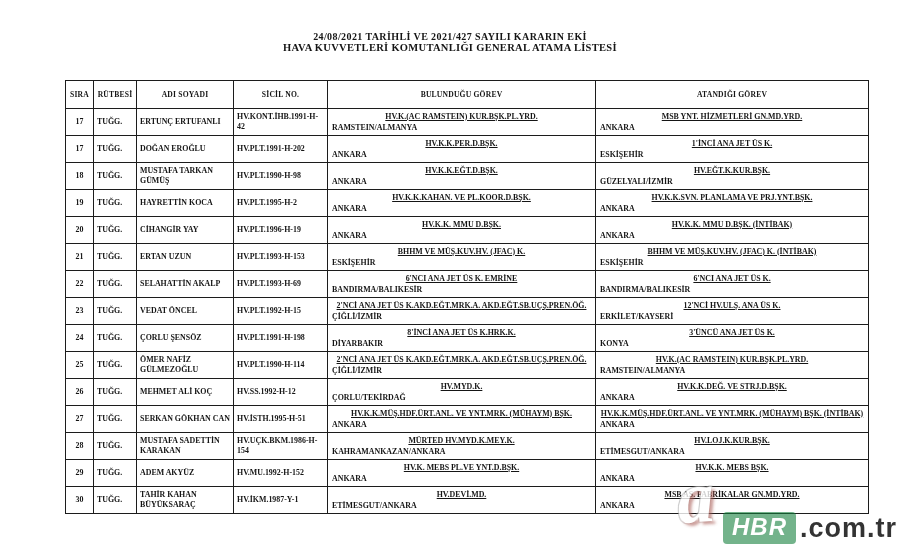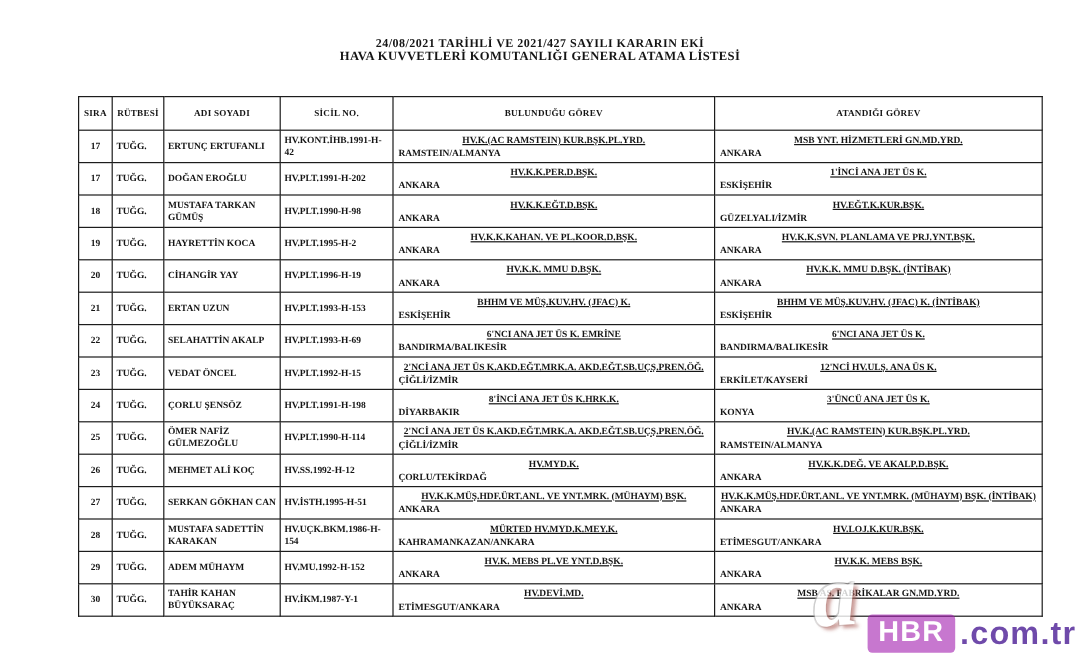--- a/index.html
+++ b/index.html
@@ -227,21 +227,21 @@
       <tr>
         <td class="c-no">26</td>
         <td class="c-rank">TUĞG.</td>
         <td class="c-name">MEHMET ALİ KOÇ</td>
         <td class="c-reg">HV.SS.1992-H-12</td>
         <td class="c-duty">
           <span class="g-title">HV.MYD.K.</span>
           <span class="g-loc">ÇORLU/TEKİRDAĞ</span>
         </td>
         <td class="c-duty">
-          <span class="g-title">HV.K.K.DEĞ. VE AKALP.D.BŞK.</span>
+          <span class="g-title">HV.K.K.DEĞ. VE STRJ.D.BŞK.</span>
           <span class="g-loc">ANKARA</span>
         </td>
       </tr>
       <tr>
         <td class="c-no">27</td>
         <td class="c-rank">TUĞG.</td>
         <td class="c-name">SERKAN GÖKHAN CAN</td>
         <td class="c-reg">HV.İSTH.1995-H-51</td>
         <td class="c-duty">
           <span class="g-title">HV.K.K.MÜŞ.HDF.ÜRT.ANL. VE YNT.MRK. (MÜHAYM) BŞK.</span>
@@ -262,21 +262,21 @@
           <span class="g-loc">KAHRAMANKAZAN/ANKARA</span>
         </td>
         <td class="c-duty">
           <span class="g-title">HV.LOJ.K.KUR.BŞK.</span>
           <span class="g-loc">ETİMESGUT/ANKARA</span>
         </td>
       </tr>
       <tr>
         <td class="c-no">29</td>
         <td class="c-rank">TUĞG.</td>
-        <td class="c-name">ADEM MÜHAYM</td>
+        <td class="c-name">ADEM AKYÜZ</td>
         <td class="c-reg">HV.MU.1992-H-152</td>
         <td class="c-duty">
           <span class="g-title">HV.K. MEBS PL.VE YNT.D.BŞK.</span>
           <span class="g-loc">ANKARA</span>
         </td>
         <td class="c-duty">
           <span class="g-title">HV.K.K. MEBS BŞK.</span>
           <span class="g-loc">ANKARA</span>
         </td>
       </tr>
@@ -293,16 +293,16 @@
           <span class="g-title">MSB AS. FABRİKALAR GN.MD.YRD.</span>
           <span class="g-loc">ANKARA</span>
         </td>
       </tr>
     </tbody>
 </table>
 
 <div class="watermark">
   <div class="wm-a">a</div>
   <div class="wm-row">
-    <span class="wm-hbr" style="background: #a21caf; opacity: 0.75;">HBR</span>
-    <span class="wm-suffix" style="color: #4c1d95;">.com.tr</span>
+    <span class="wm-hbr" style="background: #15803d; opacity: 0.75; font-style: italic;">HBR</span>
+    <span class="wm-suffix" style="color: #000000;">.com.tr</span>
   </div>
 </div>
 
 </body></html>

